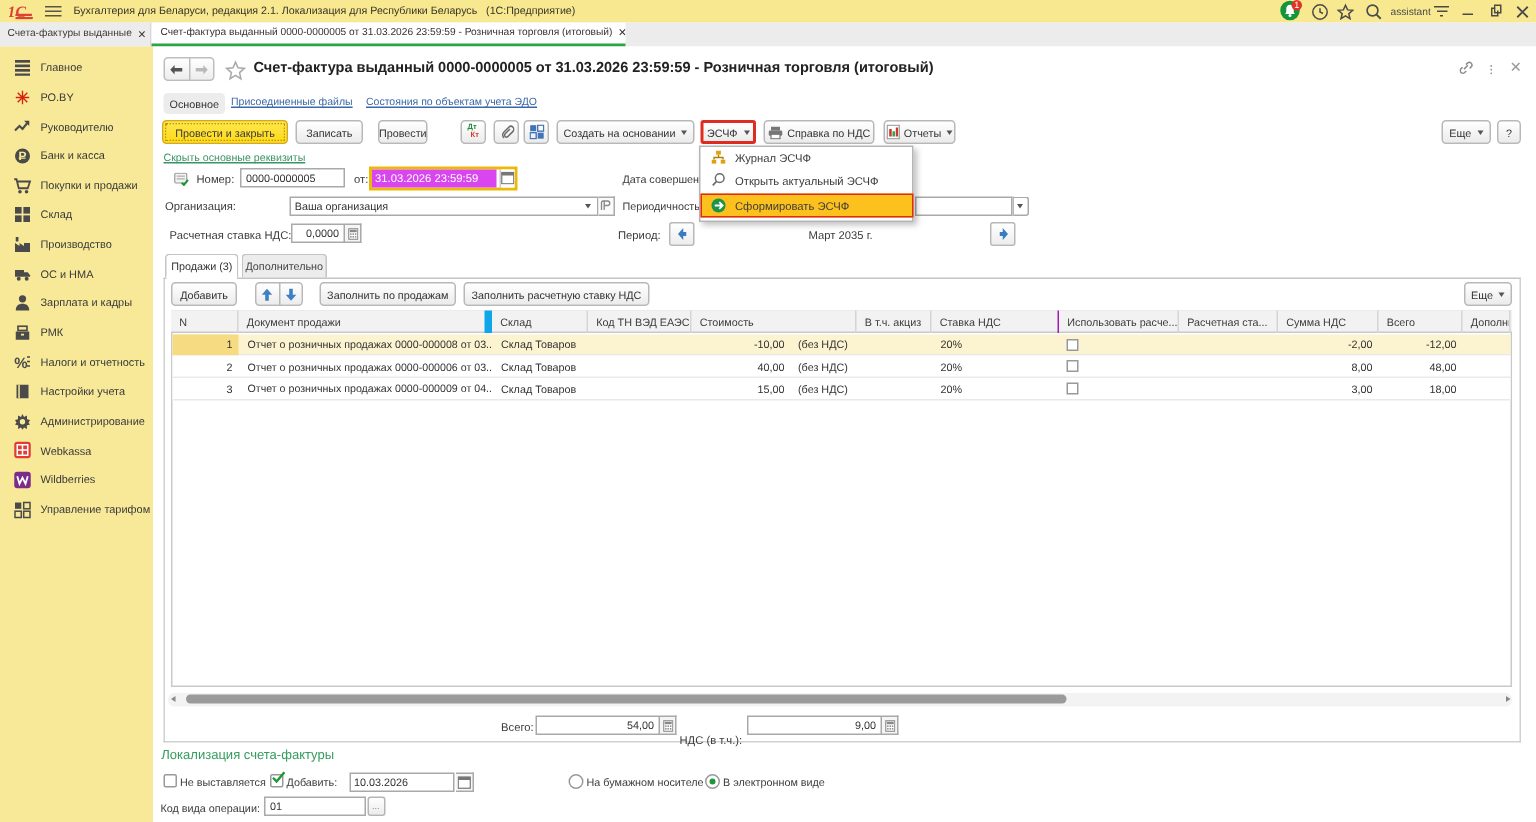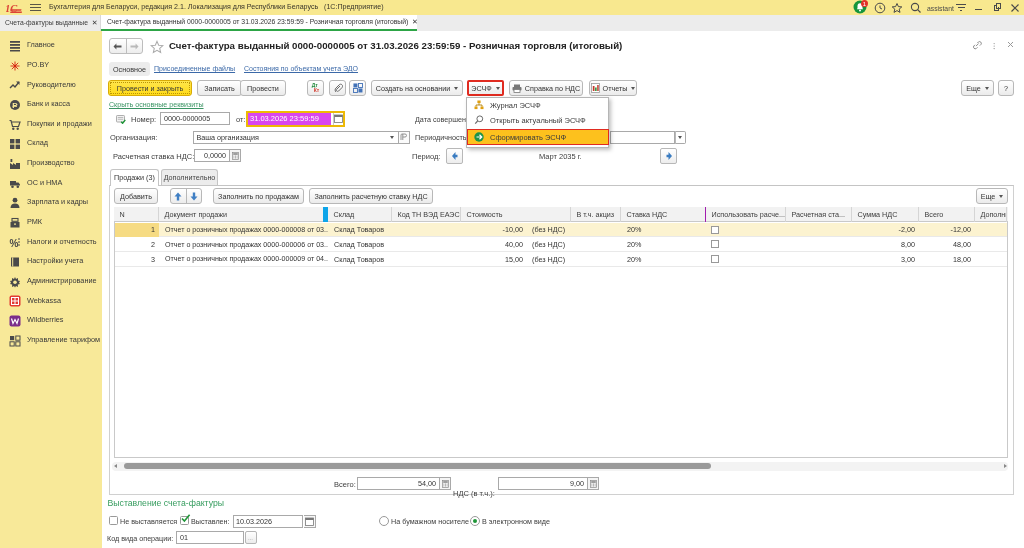--- a/index.html
+++ b/index.html
@@ -173,21 +173,21 @@
 <div class="abs" style="left:993px;top:39.5px;font-size:8.5px;color:#8b8b8b">⁝</div>
 <svg class="abs" style="left:1006.5px;top:41px" width="7" height="7" viewBox="0 0 7 7">
     <path d="M1 1 L6 6 M6 1 L1 6" stroke="#999" stroke-width="1"></path>
   </svg>
 <div class="abs" style="left:109px;top:62px;width:41px;height:14px;background:#ececec;border-radius:3px;font-size:7.2px;color:#333;display:flex;align-items:center;justify-content:center">Основное</div>
 <div class="link" style="left:154px;top:65px">Присоединенные файлы</div>
 <div class="link" style="left:244px;top:65px">Состояния по объектам учета ЭДО</div>
 
 <div class="btn" style="left:108px;top:80px;width:84px;background:linear-gradient(#ffe64e,#ffda17);border:1px solid #d8ab07;color:#3a3a3a;outline:1px dotted #b99405;outline-offset:-3px">Провести и закрыть</div>
 <div class="btn" style="left:197px;top:80px;width:45px">Записать</div>
-<div class="btn" style="left:240px;top:80px;width:46px">Провести</div>
+<div class="btn" style="left:252px;top:80px;width:33px">Провести</div>
 <div class="ibtn" style="left:307px;top:80px">
     <div style="font-size:5px;line-height:5px;text-align:left"><span style="color:#1f8a3b;font-weight:bold">Дт</span><br><span style="color:#d23b2f;font-weight:bold;margin-left:2px">Кт</span></div>
   </div>
 <div class="ibtn" style="left:329px;top:80px">
     <svg width="10" height="11" viewBox="0 0 10 11">
       <path d="M3 9 C1.8 7.8 1.8 6.2 3 5 L6.2 1.8 C7 1 8.2 1 9 1.8 C9.8 2.6 9.8 3.8 9 4.6 L5.6 8 C5.1 8.5 4.3 8.5 3.8 8 C3.3 7.5 3.3 6.7 3.8 6.2 L7 3" stroke="#6b6b6b" stroke-width="1" fill="none"></path>
     </svg>
   </div>
 <div class="ibtn" style="left:349px;top:80px">
     <svg width="10" height="10" viewBox="0 0 11 11">
@@ -389,28 +389,28 @@
       <rect x="1.2" y="1.2" width="4.6" height="1.6" fill="#888"></rect>
       <rect x="1.4" y="3.6" width="1" height="1" fill="#888"></rect>
       <rect x="3" y="3.6" width="1" height="1" fill="#888"></rect>
       <rect x="4.6" y="3.6" width="1" height="1" fill="#888"></rect>
       <rect x="1.4" y="5.4" width="1" height="1" fill="#888"></rect>
       <rect x="3" y="5.4" width="1" height="1" fill="#888"></rect>
       <rect x="4.6" y="5.4" width="1" height="1" fill="#888"></rect>
     </svg>
   </div>
 
-<div class="abs" style="left:107.5px;top:498px;font-size:8.7px;color:#359c5e;white-space:nowrap">Выставление счета-фактуры</div>
+<div class="abs" style="left:107.5px;top:498px;font-size:8.7px;color:#359c5e;white-space:nowrap">Локализация счета-фактуры</div>
 <div class="abs" style="left:108.5px;top:516px;width:9px;height:9px;border:1px solid #999;border-radius:1.5px;background:#fff"></div>
 <div class="lbl" style="left:120px;top:517px;font-size:7.2px">Не выставляется</div>
 <div class="abs" style="left:180px;top:516px;width:9px;height:9px;border:1px solid #999;border-radius:1.5px;background:#fff"></div>
 <svg class="abs" style="left:179.5px;top:513px" width="11" height="11" viewBox="0 0 11 11">
     <path d="M2 5.5 L4.4 8 L9.6 1.8" stroke="#1f9638" stroke-width="1.6" fill="none"></path>
   </svg>
-<div class="lbl" style="left:191px;top:517px;font-size:7.2px">Выставлен:</div>
+<div class="lbl" style="left:191px;top:517px;font-size:7.2px">Добавить:</div>
 <div class="fld" style="left:233px;top:514.5px;width:70px;padding:0 2px">10.03.2026</div>
 <div class="abs" style="left:303.5px;top:514.5px;width:12px;height:13px;border:1px solid #a9a9a9;border-left:none;background:#f7f7f7;display:flex;align-items:center;justify-content:center">
     <svg width="9" height="9" viewBox="0 0 9 9">
       <rect x="0.5" y="1" width="8" height="7.5" fill="#fff" stroke="#777" stroke-width="0.8"></rect>
       <rect x="0.5" y="1" width="8" height="2" fill="#777"></rect>
     </svg>
   </div>
 <div class="abs" style="left:379px;top:515.5px;width:10px;height:10px;border:1px solid #999;border-radius:50%;background:#fff"></div>
 <div class="lbl" style="left:391px;top:517px;font-size:7.2px">На бумажном носителе</div>
 <div class="abs" style="left:470px;top:515.5px;width:10px;height:10px;border:1px solid #999;border-radius:50%;background:#fff"></div>

